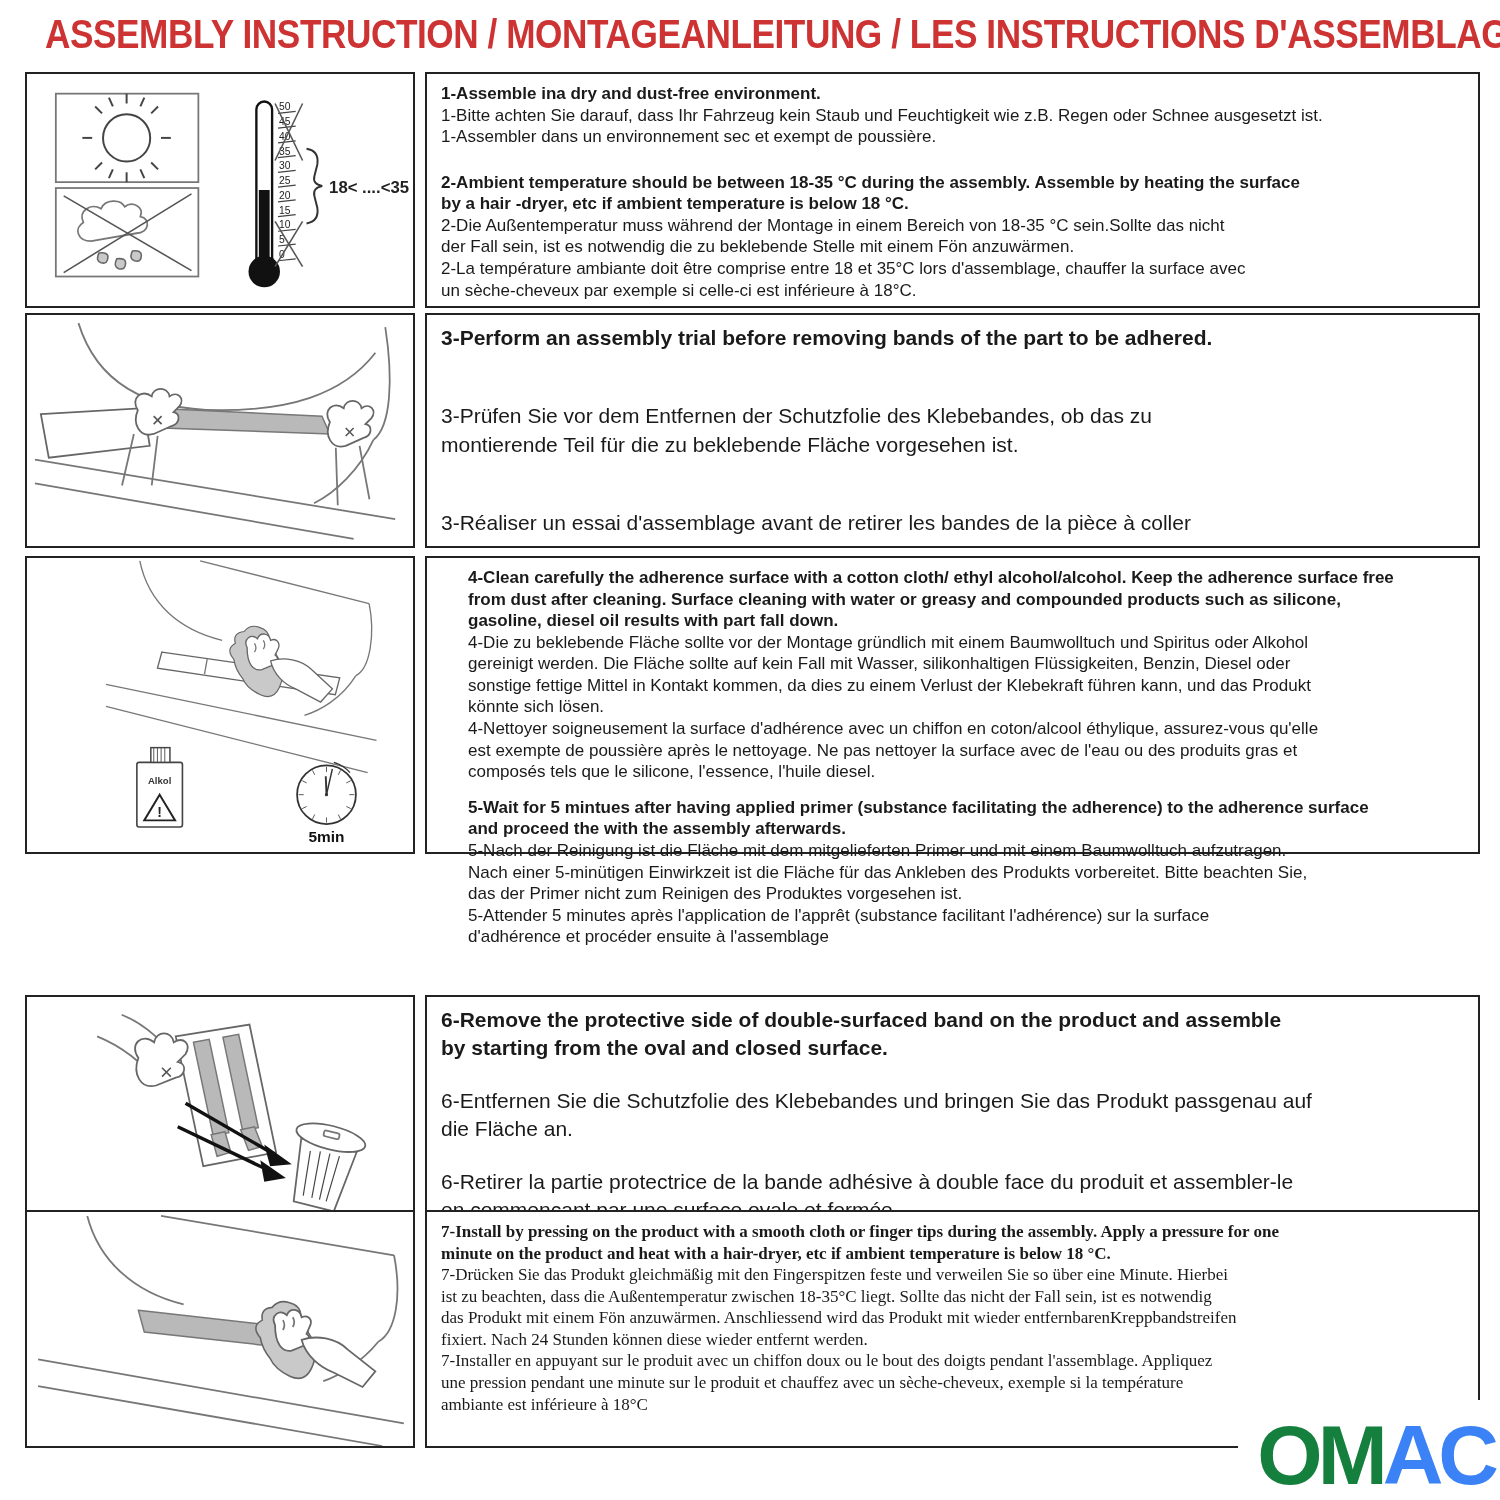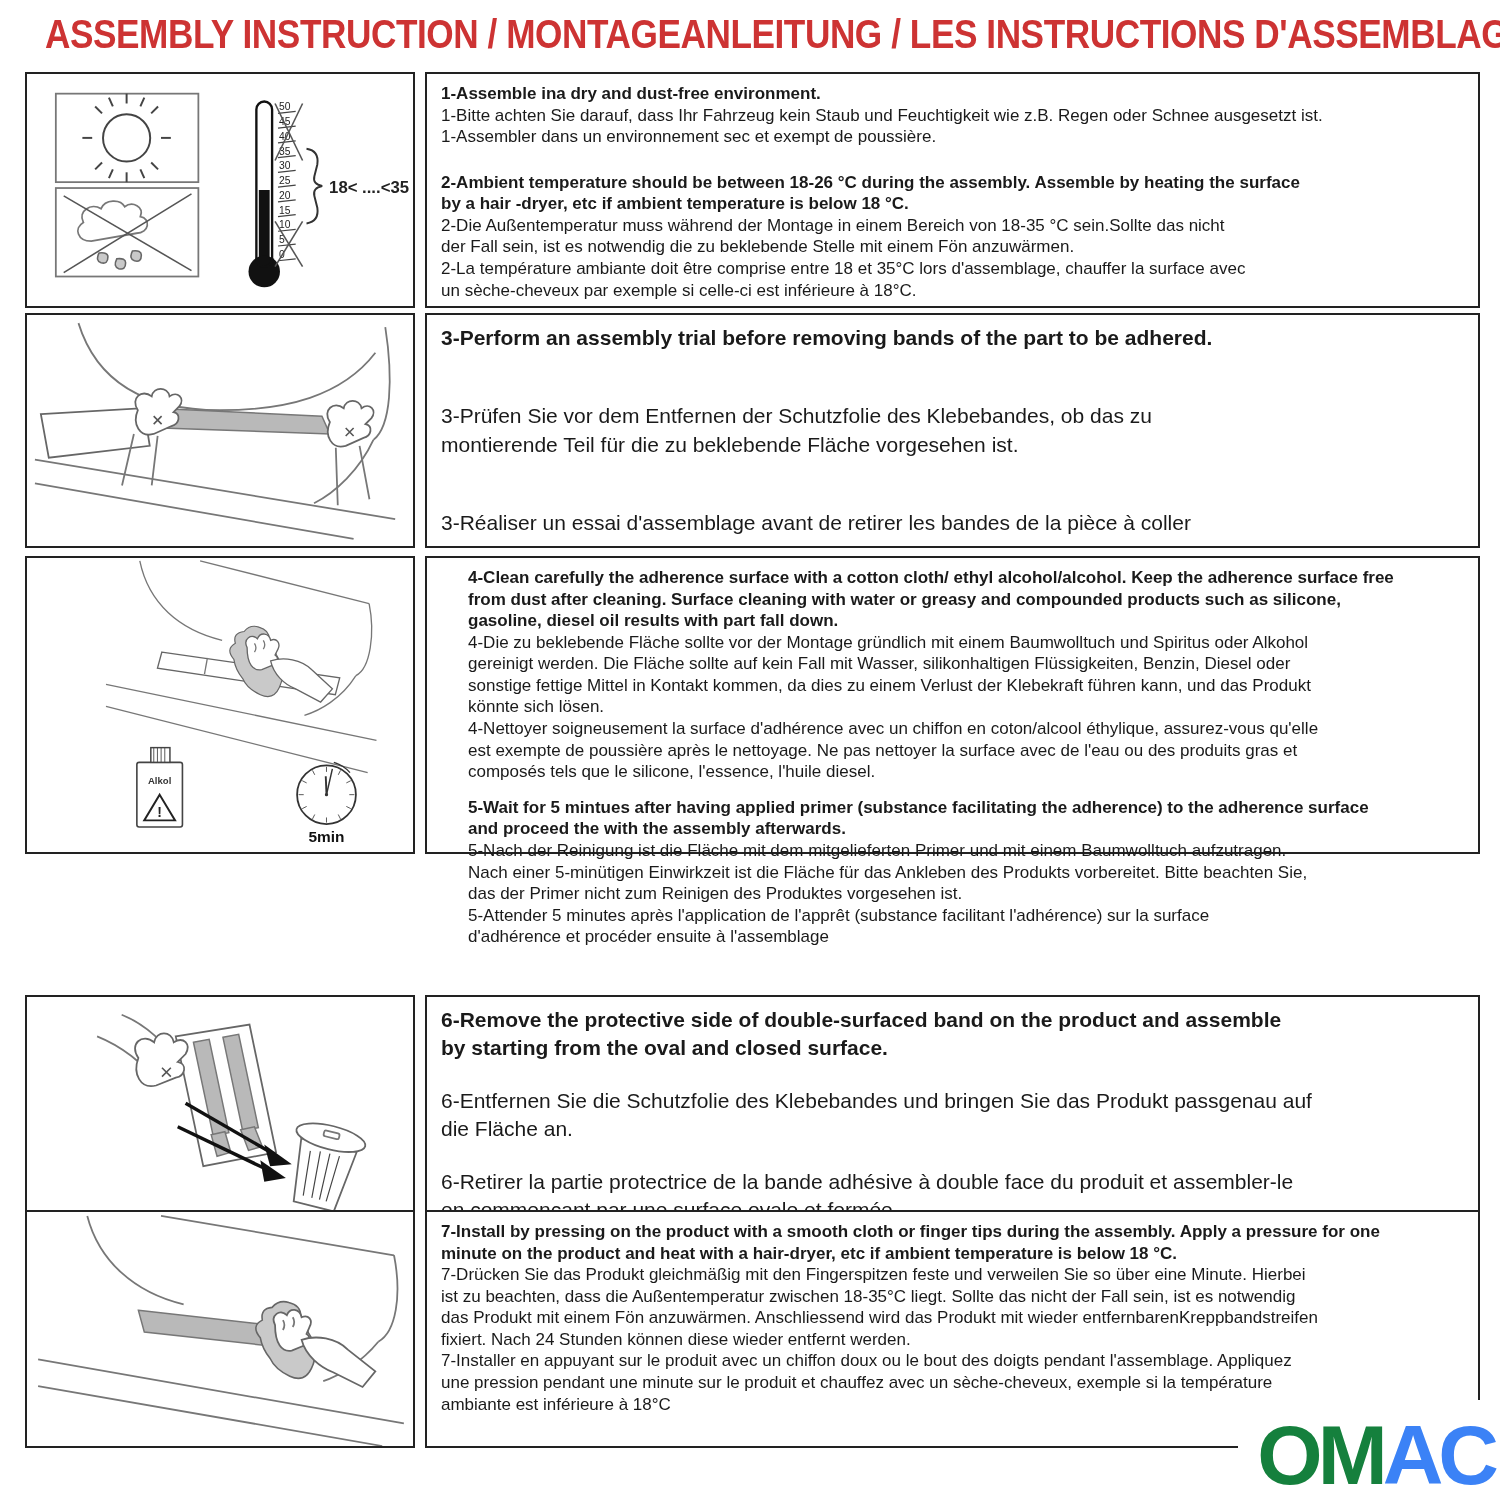--- a/index.html
+++ b/index.html
@@ -16,21 +16,21 @@
   .small p{font-size:17px;line-height:1.27;}
   .large p{font-size:21px;line-height:1.34;}
   .b{font-weight:bold;}
   .gap{margin-top:14px !important;}
   .gap-lg{margin-top:24px !important;}
   .vcenter{justify-content:space-between;}
   .r1{top:72px;height:236px;} .r1 .fig,.r1 .txt{height:236px;}
   .r2{top:313px;height:235px;} .r2 .fig,.r2 .txt{height:235px;}
   .r3{top:556px;height:401px;} .r3 .fig,.r3 .txt{height:298px;padding-left:41px;}
   .r4{top:963px;height:240px;margin-top:32px;} .r4 .fig,.r4 .txt{height:240px;}
-  .r5{top:1210px;height:238px;} .r5 .fig,.r5 .txt{height:238px;}
+  .r5{top:1210px;height:238px;} .r5 .fig,.r5 .txt{height:238px;font-family:Liberation Serif, serif;}
   .fig svg{display:block;width:100%;height:100%;}
   .logo{position:absolute;left:1238px;top:1400px;width:262px;height:100px;background:#fff;
         display:flex;align-items:flex-end;justify-content:flex-end;padding:0 6px 6px 0;box-sizing:border-box;}
   .logo span{font-size:84px;font-weight:900;letter-spacing:-5px;line-height:0.9;}
   .logo .lb{color:#15803d;} .logo .lr{color:#3b82f6;}
   .ln{stroke:#777;stroke-width:1.8;fill:none;}
   .dk{stroke:#444;stroke-width:2;fill:none;}
   .wfill{fill:#fff;stroke:#666;stroke-width:1.8;}
   .gfill{fill:#b9b9b9;stroke:#777;stroke-width:1.5;}
   .cfill{fill:#c9c9c9;stroke:#666;stroke-width:1.6;}
@@ -111,21 +111,21 @@
         <line x1="279" y1="150" x2="251" y2="196" class="xline"></line>
         <path d="M283,76 Q296,78 294,92 L291,104 Q289,112 299,114 Q289,116 291,124 L294,136 Q296,150 283,152" fill="none" stroke="#333" stroke-width="2"></path>
         <text x="306" y="121" font-size="17" font-weight="600" fill="#222">18&lt; ....&lt;35 C</text>
       </g>
     </svg>
   </div>
   <div class="txt small">
     <p class="b">1-Assemble ina dry and dust-free environment.</p>
     <p>1-Bitte achten Sie darauf, dass Ihr Fahrzeug kein Staub und Feuchtigkeit wie z.B. Regen oder Schnee ausgesetzt ist.</p>
     <p>1-Assembler dans un environnement sec et exempt de poussière.</p>
-    <p class="b gap-lg">2-Ambient temperature should be between 18-26 °C  during the assembly. Assemble by heating the surface
+    <p class="b gap-lg">2-Ambient temperature should be between 18-35 °C  during the assembly. Assemble by heating the surface
 by a hair -dryer, etc if ambient temperature is below 18 °C.</p>
     <p>2-Die Außentemperatur muss während der Montage in einem Bereich von 18-35 °C  sein.Sollte das nicht
 der Fall sein, ist es notwendig die zu beklebende Stelle mit einem Fön anzuwärmen.</p>
     <p>2-La température ambiante doit être comprise entre 18 et 35°C lors d'assemblage, chauffer la surface avec
 un sèche-cheveux par exemple si celle-ci est inférieure à 18°C.</p>
   </div>
 </section>
 
 <section class="row r2">
   <div class="fig">

